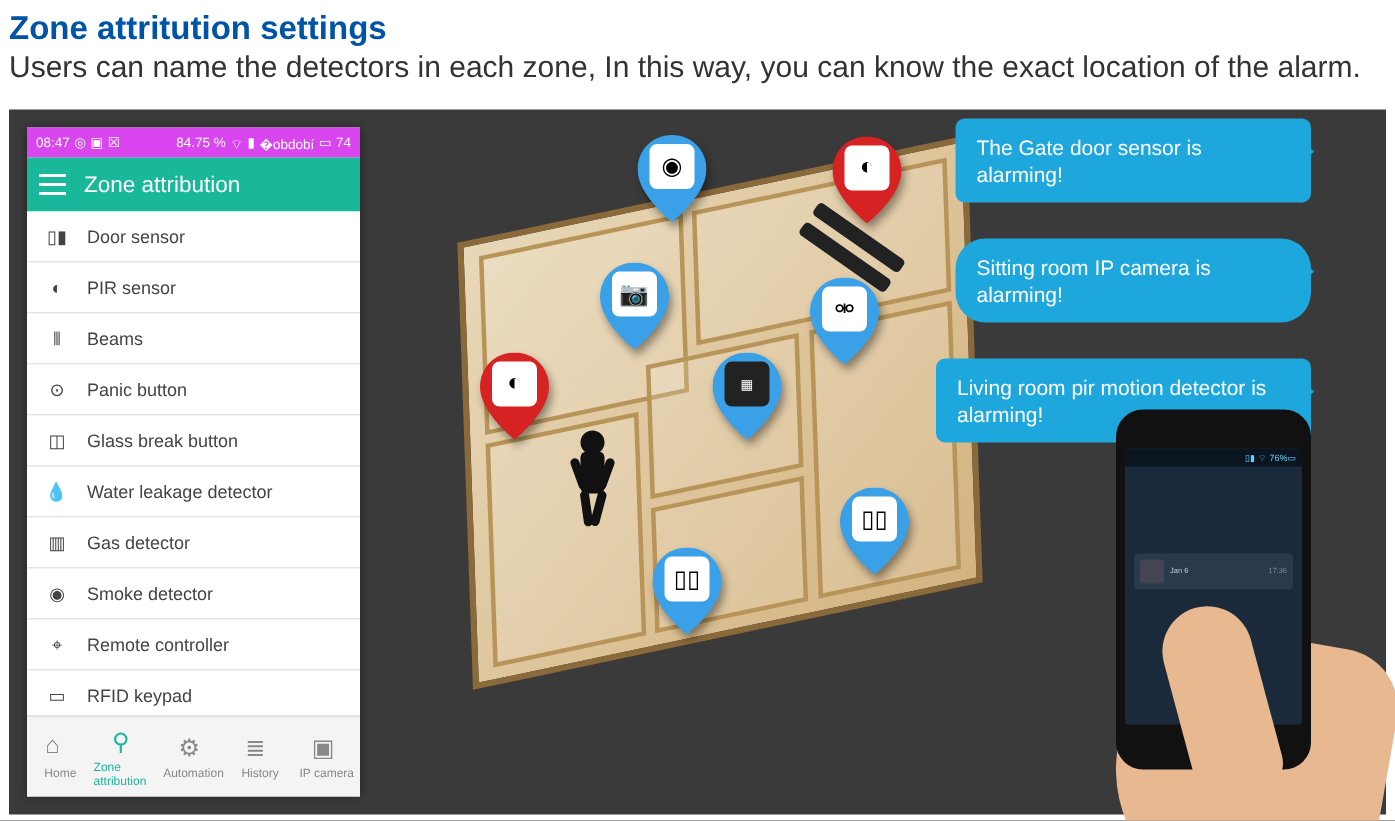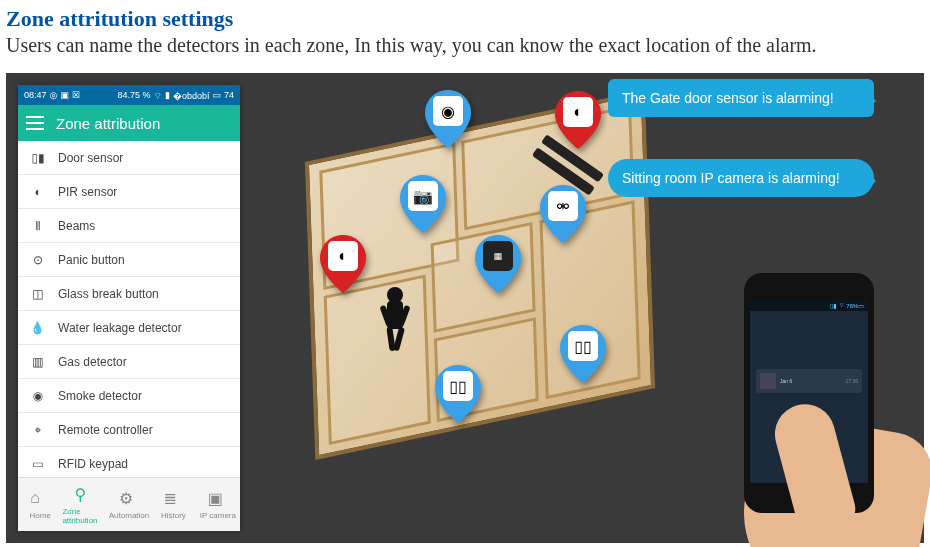--- a/index.html
+++ b/index.html
@@ -1,23 +1,23 @@
 <!DOCTYPE html>
 <html><head>
 <meta charset="utf-8">
 <style>
   * { box-sizing: border-box; margin: 0; padding: 0; }
   body { font-family: Arial, sans-serif; background: #fff; width: 930px; height: 547px; overflow: hidden; }
-  .header { padding: 6px 6px 4px 6px; font-family: Liberation Serif, serif; }
+  .header { padding: 6px 6px 4px 6px; }
   .title { color: #0054a6; font-size: 22px; font-weight: bold; }
   .subtitle { color: #333; font-size: 20px; margin-top: 2px; }
   .dark-panel { background: #3a3a3a; margin: 12px 6px 0 6px; height: 470px; position: relative; padding: 12px; display: flex; gap: 20px; }
   
   .phone-app { width: 222px; height: 100%; background: #f4f4f4; display: flex; flex-direction: column; font-size: 11px; box-shadow: 0 0 6px rgba(0,0,0,.4); }
-  .status-bar { background: #0369a1; color: #fff; height: 20px; display: flex; align-items: center; justify-content: space-between; padding: 0 6px; font-size: 9px; }
+  .status-bar { background: #d946ef; color: #fff; height: 20px; display: flex; align-items: center; justify-content: space-between; padding: 0 6px; font-size: 9px; }
   .status-left, .status-right { display: flex; gap: 3px; align-items: center; }
   .app-header { background: #19b89b; color: #fff; height: 36px; display: flex; align-items: center; padding: 0 8px; font-size: 15px; }
   .hamburger { width: 18px; height: 14px; display: flex; flex-direction: column; justify-content: space-between; margin-right: 12px; }
   .hamburger span { height: 2px; background: #fff; display: block; }
   .zone-list { flex: 1; background: #fff; overflow: hidden; }
   .zone-item { display: flex; align-items: center; height: 34px; padding: 0 10px; border-bottom: 1px solid #e6e6e6; font-size: 12px; color: #444; }
   .zone-icon { width: 20px; height: 20px; margin-right: 10px; display: flex; align-items: center; justify-content: center; }
   .bottom-nav { height: 54px; background: #f4f4f4; border-top: 1px solid #ddd; display: flex; }
   .nav-item { flex: 1; display: flex; flex-direction: column; align-items: center; justify-content: center; font-size: 8px; color: #888; gap: 2px; }
   .nav-item.active { color: #19b89b; }
@@ -25,21 +25,21 @@
   
   .scene { flex: 1; position: relative; height: 100%; }
   .floor { position: absolute; left: 50px; top: 40px; width: 340px; height: 300px; transform: skewY(-10deg) rotate(-2deg); }
   .floor-base { position:absolute; inset:0; background: linear-gradient(135deg,#e8d8b8,#d4b380); border: 4px solid #8a6a3a; }
   .room { position:absolute; border:3px solid #b89458; background: rgba(255,255,255,0.15); }
   .pin { position: absolute; width: 46px; height: 58px; }
   .pin svg { width: 100%; height: 100%; filter: drop-shadow(2px 4px 3px rgba(0,0,0,.4)); }
   .pin .device { position:absolute; left:8px; top:6px; width:30px; height:30px; background:#fff; border-radius:5px; display:flex; align-items:center; justify-content:center; font-size:16px; }
   
   .right-area { position: absolute; right: 10px; top: 0; bottom: 0; width: 300px; }
-  .bubble { background: #1ea7dc; color: #fff; padding: 10px 14px; border-radius: 6px; font-size: 14px; position: absolute; width: 266px; line-height: 1.3; }
+  .bubble { background: #1ea7dc; color: #fff; padding: 10px 14px; border-radius: 6px; font-size: 14px; position: absolute; width: 237px; line-height: 1.3; }
   .bubble::after { content: ""; position: absolute; right: -10px; top: 14px; border: 8px solid transparent; border-left-color: #1ea7dc; }
   .bubble.b1 { top: 6px; right: 40px; }
   .bubble.b2 { top: 86px; right: 40px; border-radius: 20px; }
   .bubble.b3 { top: 166px; right: 40px; width: 250px; }
   .hand { position: absolute; right: -10px; bottom: -40px; width: 280px; height: 340px; }
   .hand-phone { position: absolute; right: 50px; bottom: 70px; width: 130px; height: 240px; background: #111; border-radius: 18px; padding: 26px 6px 30px 6px; }
   .hand-phone-screen { background: #1a2a3a; width: 100%; height: 100%; border-radius: 2px; position: relative; overflow: hidden; }
   .hand-phone-screen .mini-status { position:absolute; top:0; left:0; right:0; height:12px; background:#0a1520; display:flex; justify-content:flex-end; align-items:center; padding:0 4px; gap:2px; }
   .hand-phone-screen .mini-status span { font-size:6px; color:#6cf; }
   .hand-phone-home { position:absolute; bottom:8px; left:50%; transform:translateX(-50%); width:22px; height:22px; border:2px solid #555; border-radius:50%; }
@@ -228,20 +228,21 @@
           <rect x="26" y="20" width="6" height="22" fill="#111" rx="3" transform="rotate(20 29 31)"></rect>
           <rect x="13" y="42" width="6" height="24" fill="#111" rx="3" transform="rotate(-8 16 54)"></rect>
           <rect x="21" y="42" width="6" height="24" fill="#111" rx="3" transform="rotate(15 24 54)"></rect>
         </svg>
     </div>
   </div>
 
   <div class="right-area">
     <div class="bubble b1">The Gate door sensor is alarming!</div>
     <div class="bubble b2">Sitting room IP camera is alarming!</div>
+    <div class="bubble b3">Living room pir motion detector is alarming!</div>
 
     <div class="hand">
       <div class="palm"></div>
       <div class="hand-phone">
         <div class="hand-phone-screen">
           <div class="mini-status">
             <span>▯▮</span>
             <span>⌔</span>
             <span>76%▭</span>
           </div>

